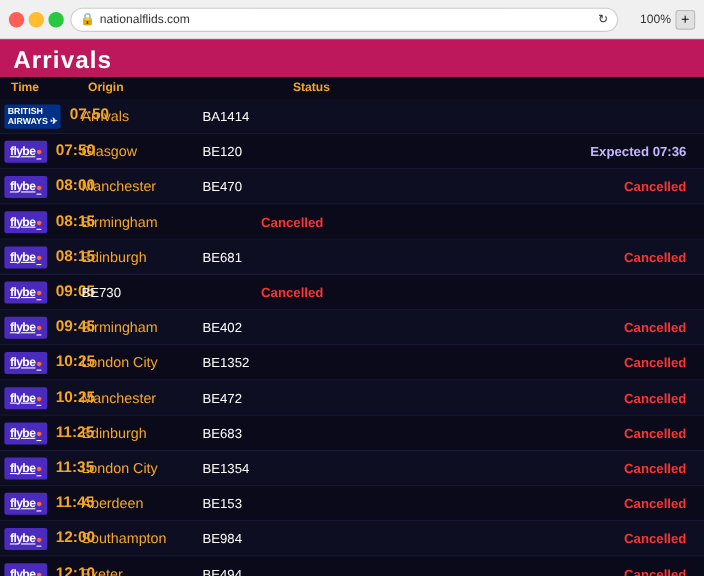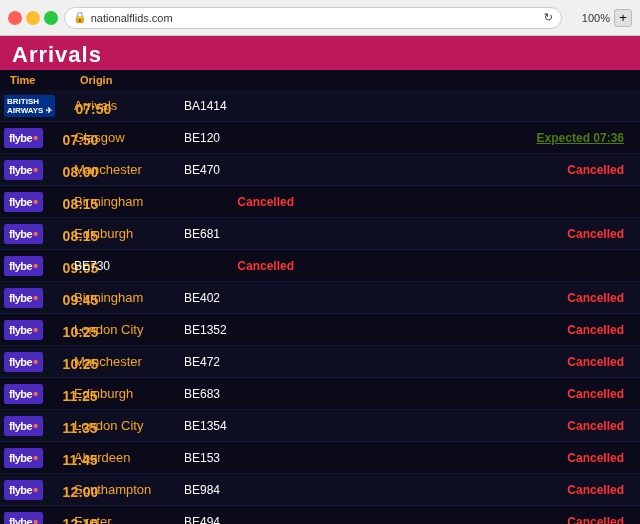--- a/index.html
+++ b/index.html
@@ -112,20 +112,21 @@
     .flybe-logo {
       background: #4a2bbd;
       color: white;
       font-weight: 900;
       font-size: 11px;
       padding: 2px 5px;
       border-radius: 2px;
       letter-spacing: -0.5px;
       display: inline-flex;
       align-items: center;
+      text-decoration: underline;
     }
     .flybe-dot {
       color: #ff6b35;
       font-size: 14px;
       margin-left: 1px;
     }
     .ba-logo {
       background: #003087;
       color: white;
       font-size: 8px;
@@ -158,27 +159,27 @@
       padding: 2px 4px;
     }
 
     .status-cell {
       font-size: 12px;
       font-weight: bold;
       text-align: right;
       padding-right: 16px;
     }
     .status-cancelled { color: #ff3333; }
-    .status-expected { color: #4d7c0f; text-decoration: underline; }
+    .status-expected { color: #c4b5fd; }
 
     
     .logo-time {
       display: flex;
-      align-items: flex-end;
-      gap: 20px;
+      align-items: flex-start;
+      gap: 8px;
       padding: 2px 4px;
     }
   </style>
 </head>
 <body>
 
 <div class="browser-chrome">
   <div class="browser-controls">
     <button class="browser-btn btn-close"></button>
     <button class="browser-btn btn-min"></button>
@@ -194,20 +195,21 @@
     <button class="zoom-btn">+</button>
   </div>
 </div>
 
 <div class="arrivals-board">
   <div class="board-title">Arrivals</div>
 
   <div class="board-header">
     <div class="header-cell header-time">Time</div>
     <div class="header-cell header-origin">Origin</div>
+    <div class="header-cell header-status">Status</div>
   </div>
 
   <div id="flights-container">
       <div class="flight-row">
         <div class="logo-time">
           <span class="ba-logo">BRITISH<br>AIRWAYS ✈</span>
           <span class="time-cell" style="padding: 0px;">07:50</span>
         </div>
         <div class="origin-cell">Arrivals</div>
         <div class="flight-cell">BA1414</div>

